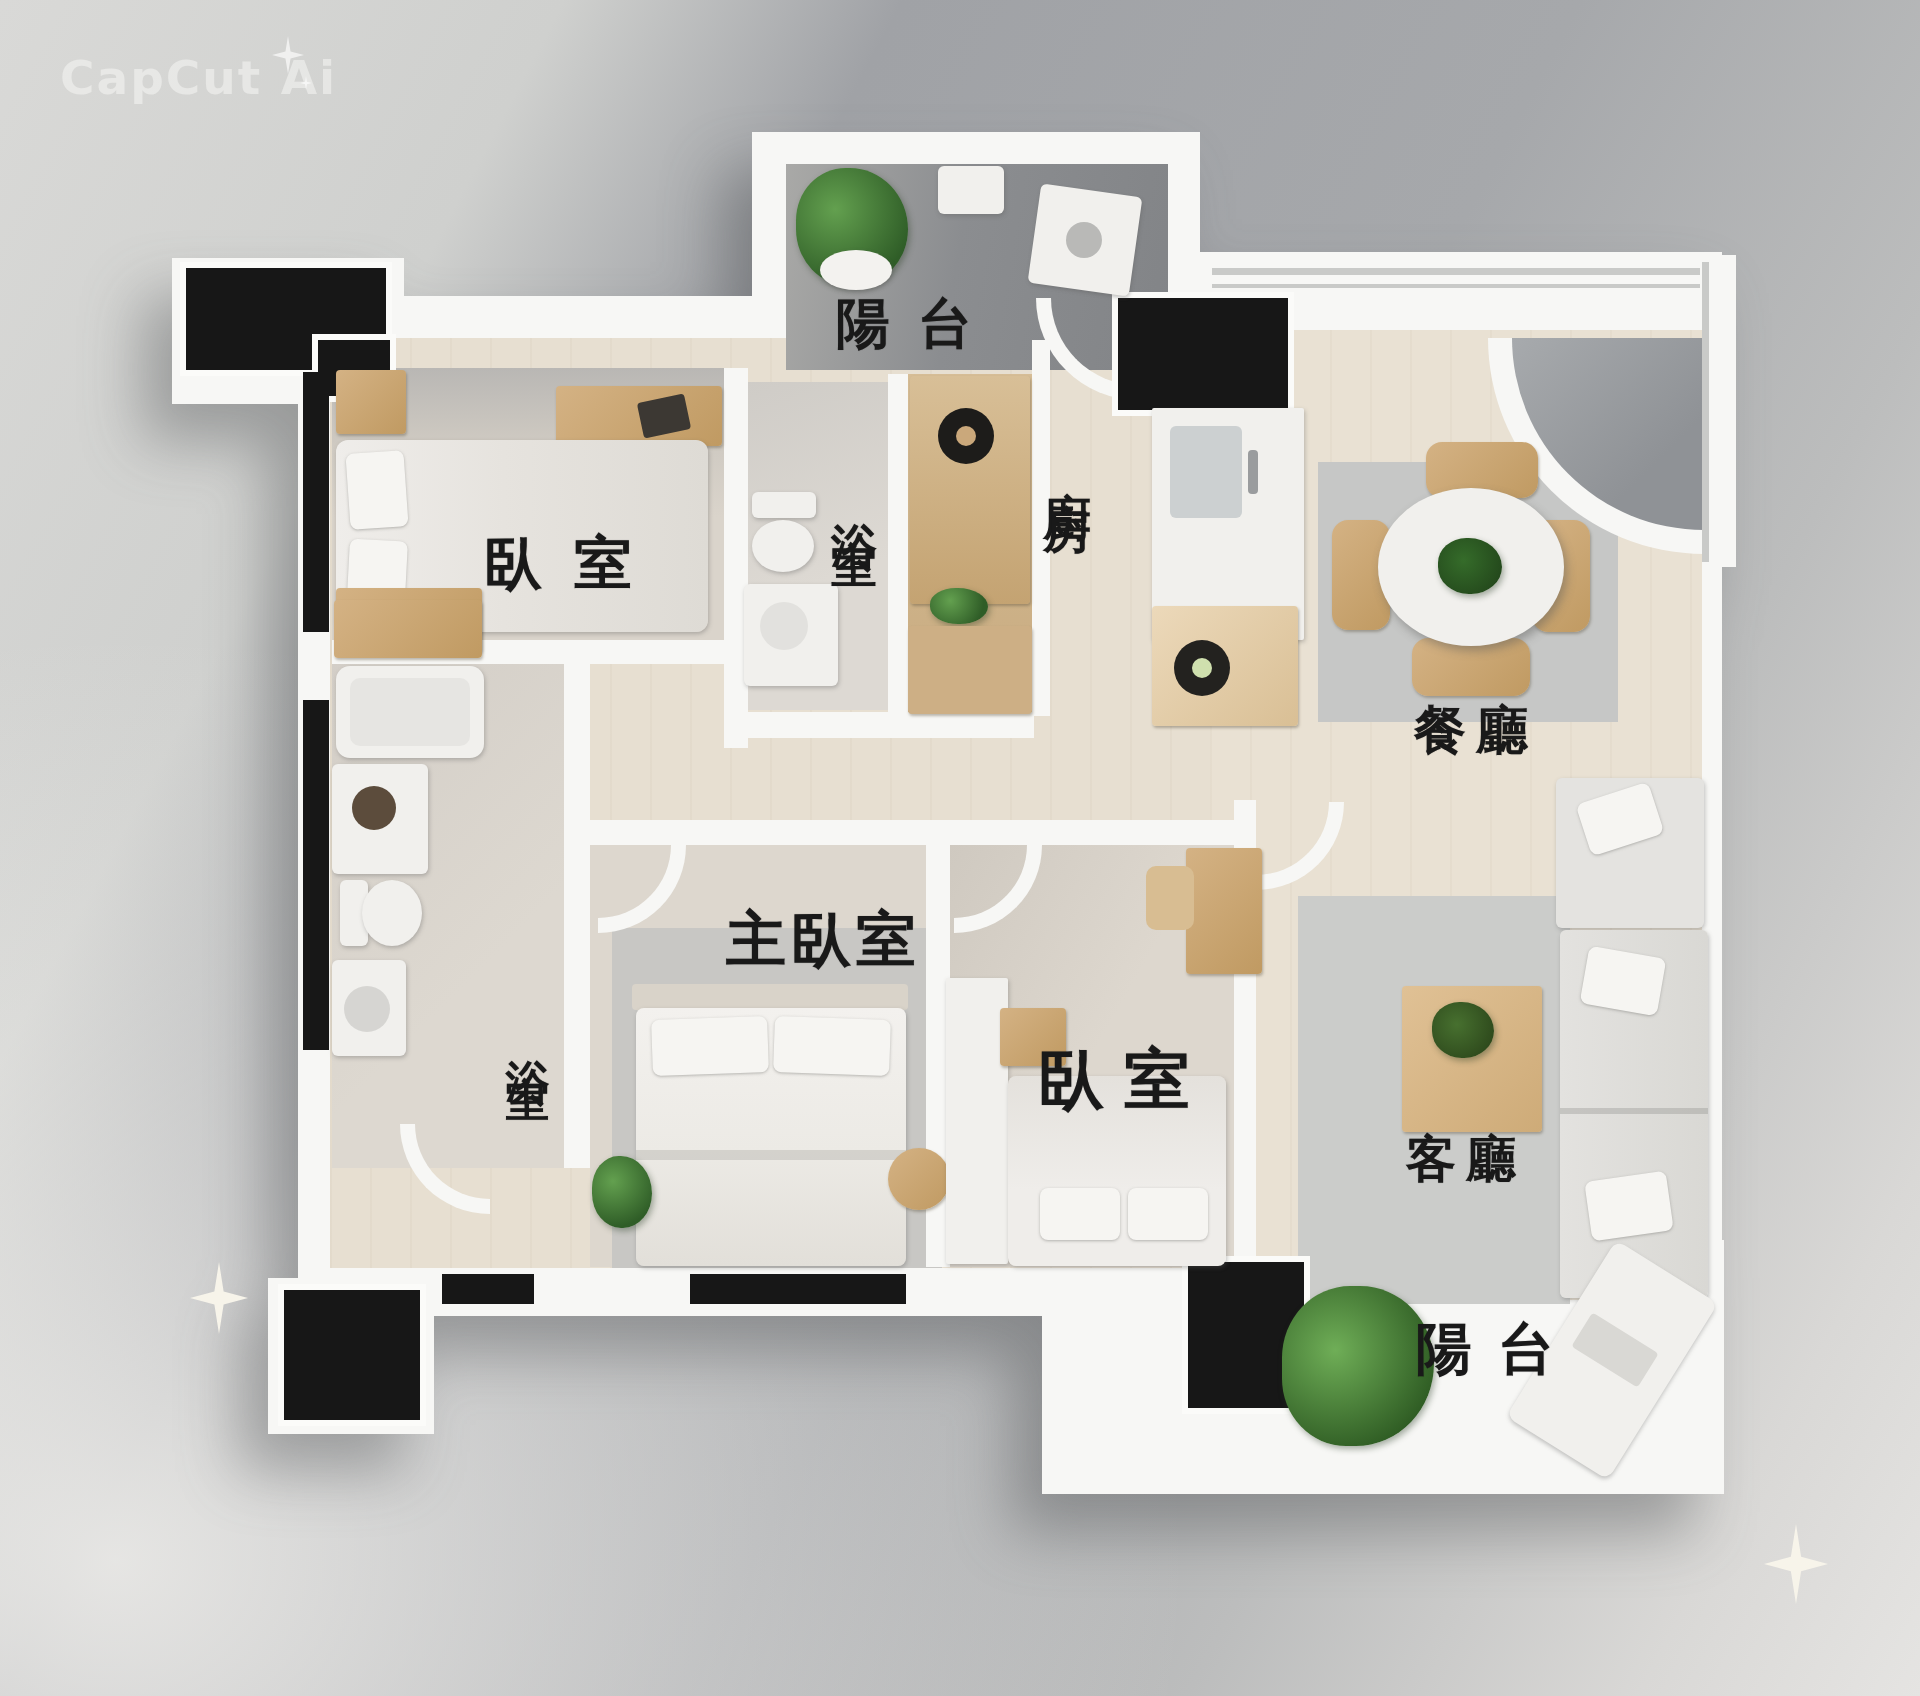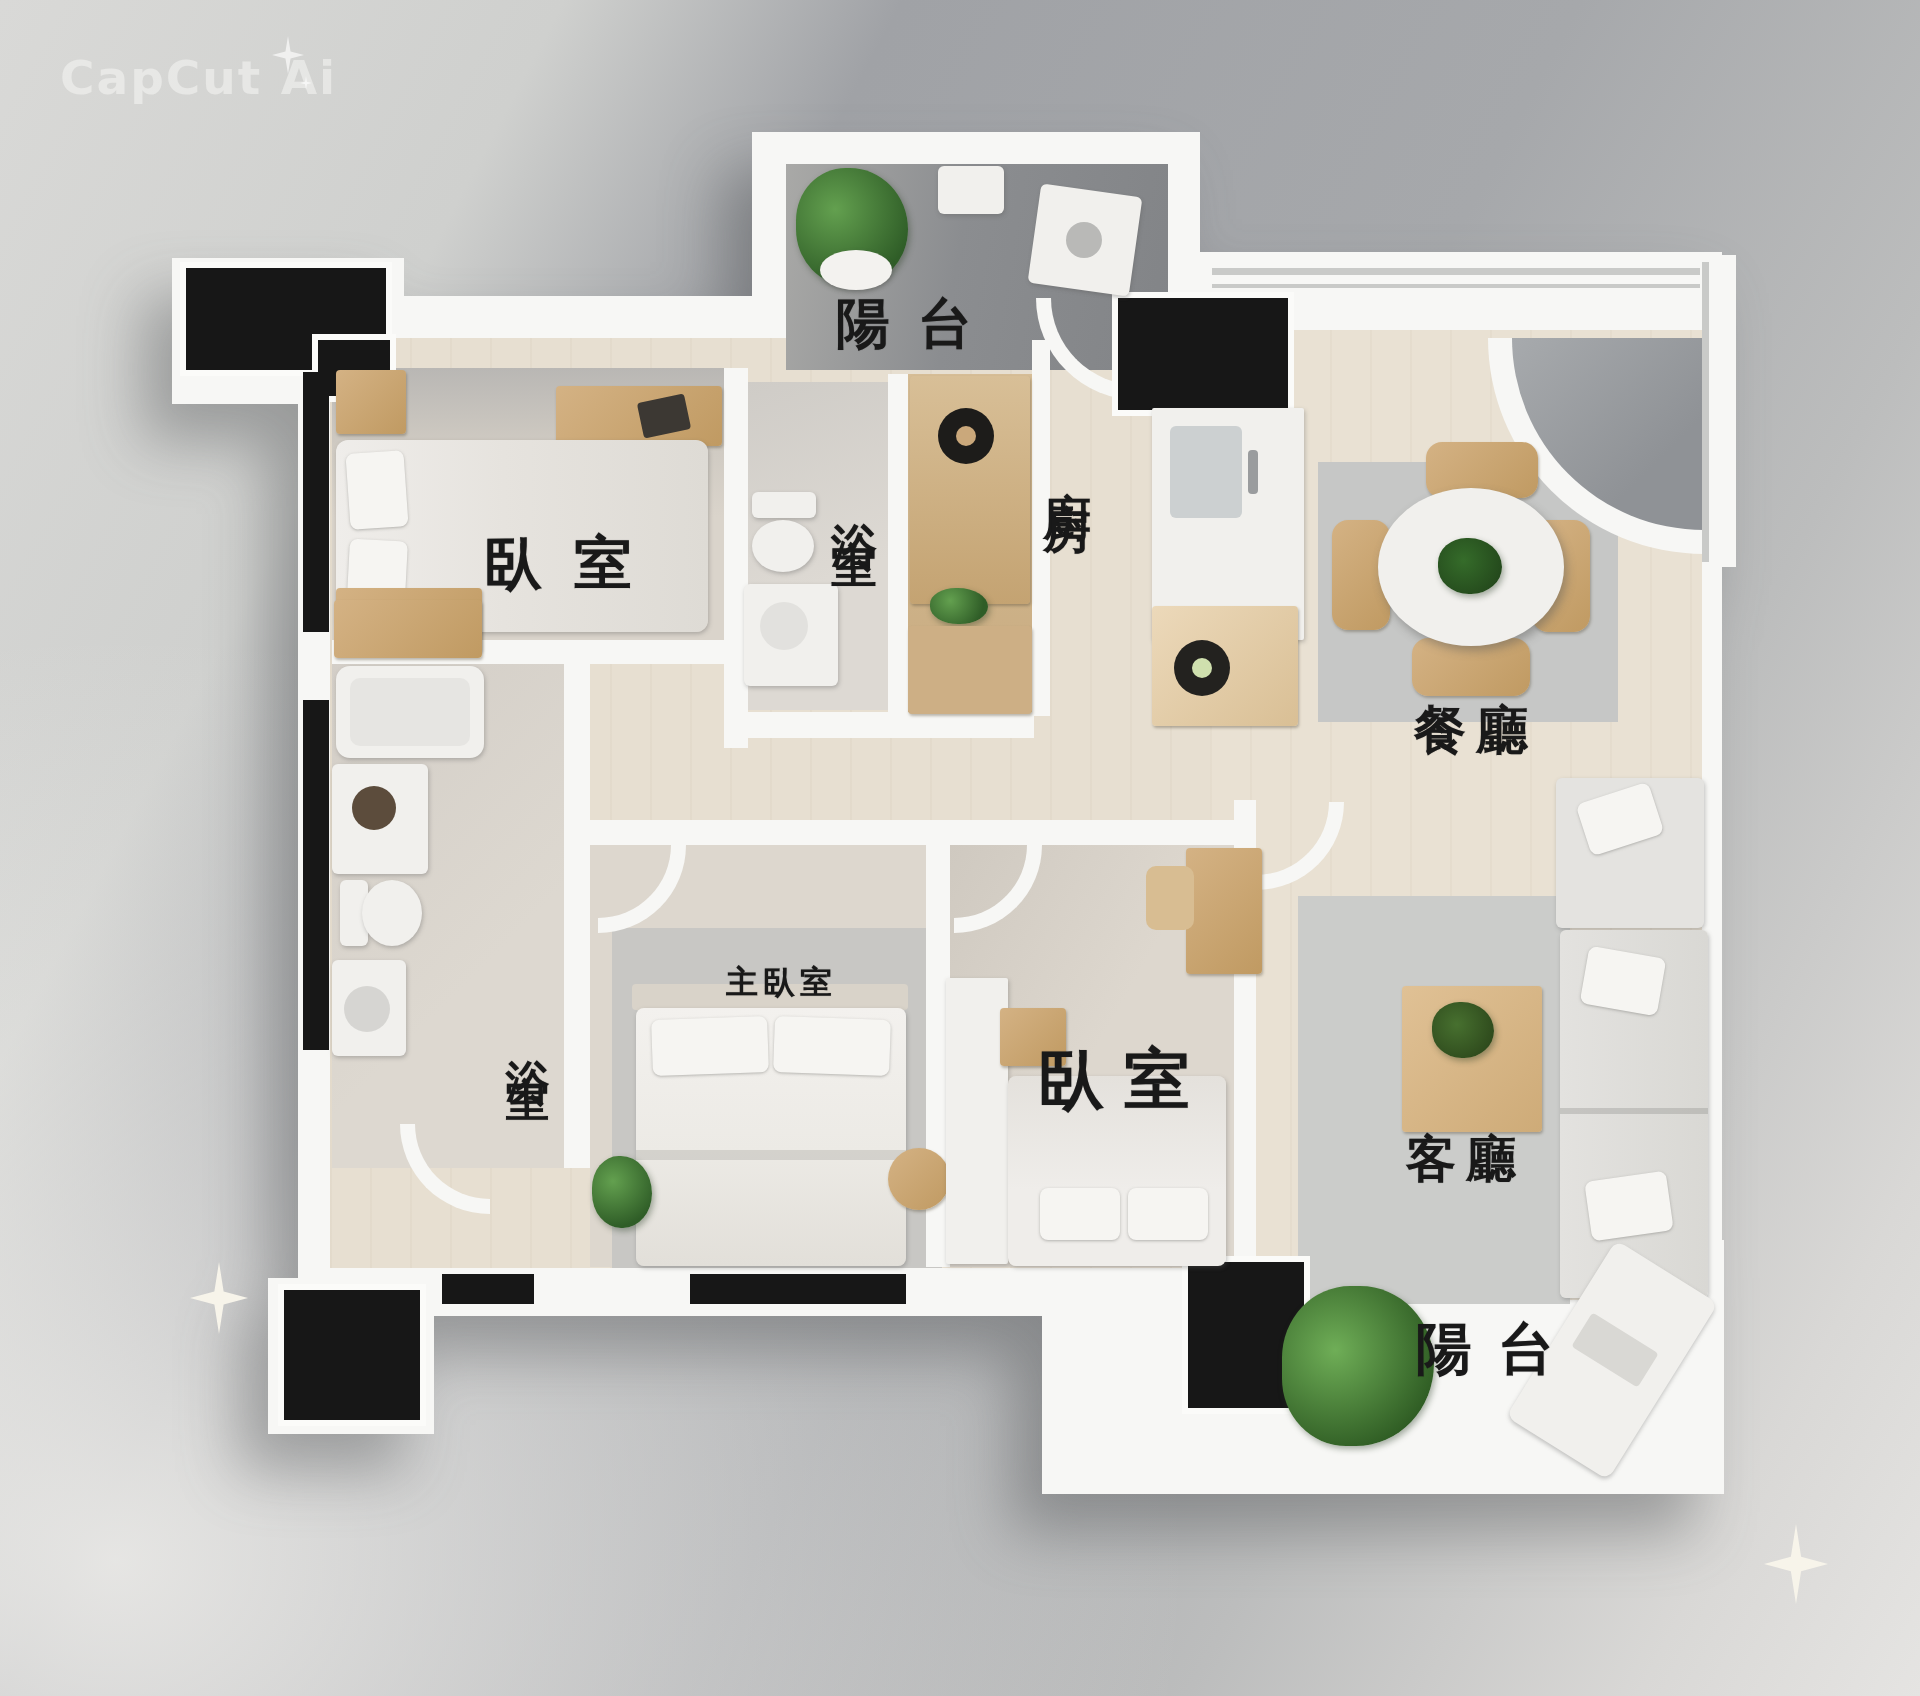--- a/index.html
+++ b/index.html
@@ -209,21 +209,21 @@
   <div class="plant" style="left:1282px;top:1286px;width:152px;height:160px;border-radius:48% 52% 55% 45%;
               background:radial-gradient(circle at 35% 40%,#6fae57,#2d5a22 78%);"></div>
   <div class="white-furn" style="left:1552px;top:1256px;width:120px;height:208px;transform:rotate(32deg);border-radius:10px;"></div>
   <div class="abs" style="left:1576px;top:1330px;width:78px;height:40px;background:#d9d8d4;transform:rotate(32deg);border-radius:4px;"></div>
 
   <div class="roomlabel" style="left:836px;top:296px;font-size:54px;letter-spacing:28px;">陽台</div>
   <div class="roomlabel" style="left:484px;top:534px;font-size:58px;letter-spacing:32px;">臥室</div>
   <div class="roomlabel vlabel" style="left:832px;top:486px;font-size:46px;letter-spacing:16px;">浴室</div>
   <div class="roomlabel vlabel" style="left:1044px;top:452px;font-size:48px;letter-spacing:12px;">廚房</div>
   <div class="roomlabel" style="left:1414px;top:704px;font-size:52px;letter-spacing:10px;">餐廳</div>
-  <div class="roomlabel" style="left:726px;top:966px;font-size:32px;letter-spacing:5px;">主臥室</div>
+  <div class="roomlabel" style="left:726px;top:914px;font-size:60px;letter-spacing:5px;font-family:Liberation Mono, monospace;">主臥室</div>
   <div class="roomlabel vlabel" style="left:506px;top:1024px;font-size:44px;letter-spacing:16px;">浴室</div>
   <div class="roomlabel" style="left:1038px;top:1046px;font-size:66px;letter-spacing:20px;">臥室</div>
   <div class="roomlabel" style="left:1406px;top:1134px;font-size:50px;letter-spacing:10px;">客廳</div>
   <div class="roomlabel" style="left:1416px;top:1320px;font-size:56px;letter-spacing:26px;">陽台</div>
 
   <div class="sparkle" style="left:190px;top:1262px;width:58px;height:72px;"></div>
   <div class="sparkle" style="left:1764px;top:1524px;width:64px;height:80px;"></div>
 
 </div>
 

